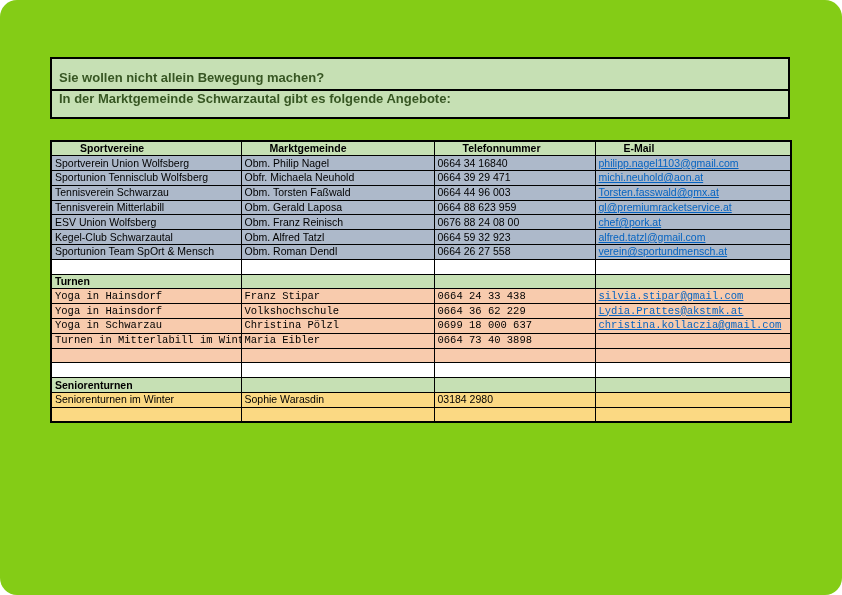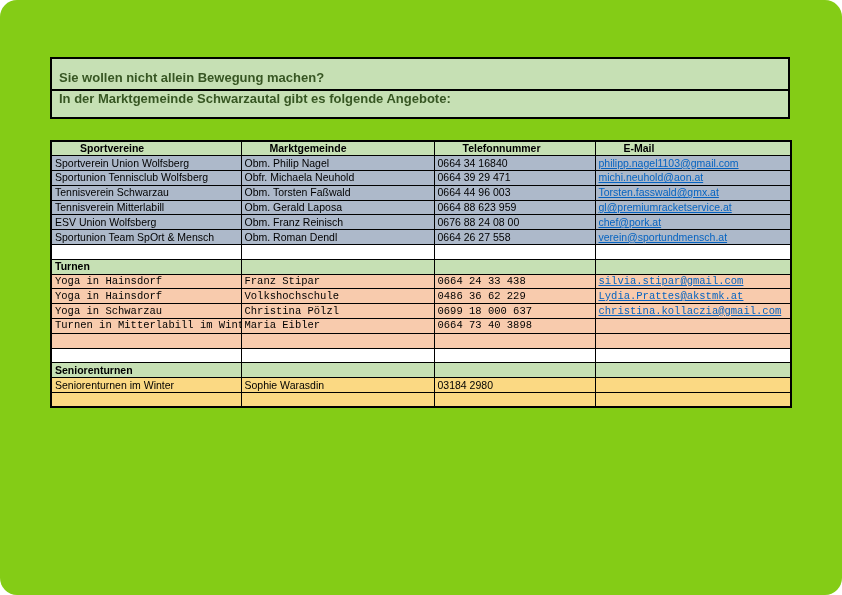--- a/index.html
+++ b/index.html
@@ -125,20 +125,26 @@
           <td><span>0664 88 623 959</span></td>
           <td><a class="email-link">gl@premiumracketservice.at</a></td>
         </tr>
         <tr class="bg-blue">
           <td><span>ESV Union Wolfsberg</span></td>
           <td><span>Obm. Franz Reinisch</span></td>
           <td><span>0676 88 24 08 00</span></td>
           <td><a class="email-link">chef@pork.at</a></td>
         </tr>
         <tr class="bg-blue">
+          <td><span>Kegel-Club Schwarzautal</span></td>
+          <td><span>Obm. Alfred Tatzl</span></td>
+          <td><span>0664 59 32 923</span></td>
+          <td><a class="email-link">alfred.tatzl@gmail.com</a></td>
+        </tr>
+        <tr class="bg-blue">
           <td><span>Sportunion Team SpOrt &amp; Mensch</span></td>
           <td><span>Obm. Roman Dendl</span></td>
           <td><span>0664 26 27 558</span></td>
           <td><a class="email-link">verein@sportundmensch.at</a></td>
         </tr>
         <tr class="bg-white">
           <td></td>
           <td></td>
           <td></td>
           <td></td>
@@ -151,21 +157,21 @@
         </tr>
         <tr class="bg-salmon">
           <td><span>Yoga in Hainsdorf</span></td>
           <td><span>Franz Stipar</span></td>
           <td><span>0664 24 33 438</span></td>
           <td><a class="email-link">silvia.stipar@gmail.com</a></td>
         </tr>
         <tr class="bg-salmon">
           <td><span>Yoga in Hainsdorf</span></td>
           <td><span>Volkshochschule</span></td>
-          <td><span>0486 36 62 229</span></td>
+          <td><span>0664 36 62 229</span></td>
           <td><a class="email-link">Lydia.Prattes@akstmk.at</a></td>
         </tr>
         <tr class="bg-salmon">
           <td><span>Yoga in Schwarzau</span></td>
           <td><span>Christina Pölzl</span></td>
           <td><span>0699 18 000 637</span></td>
           <td><a class="email-link">christina.kollaczia@gmail.com</a></td>
         </tr>
         <tr class="bg-salmon">
           <td><span>Turnen in Mitterlabill im Winter</span></td>

